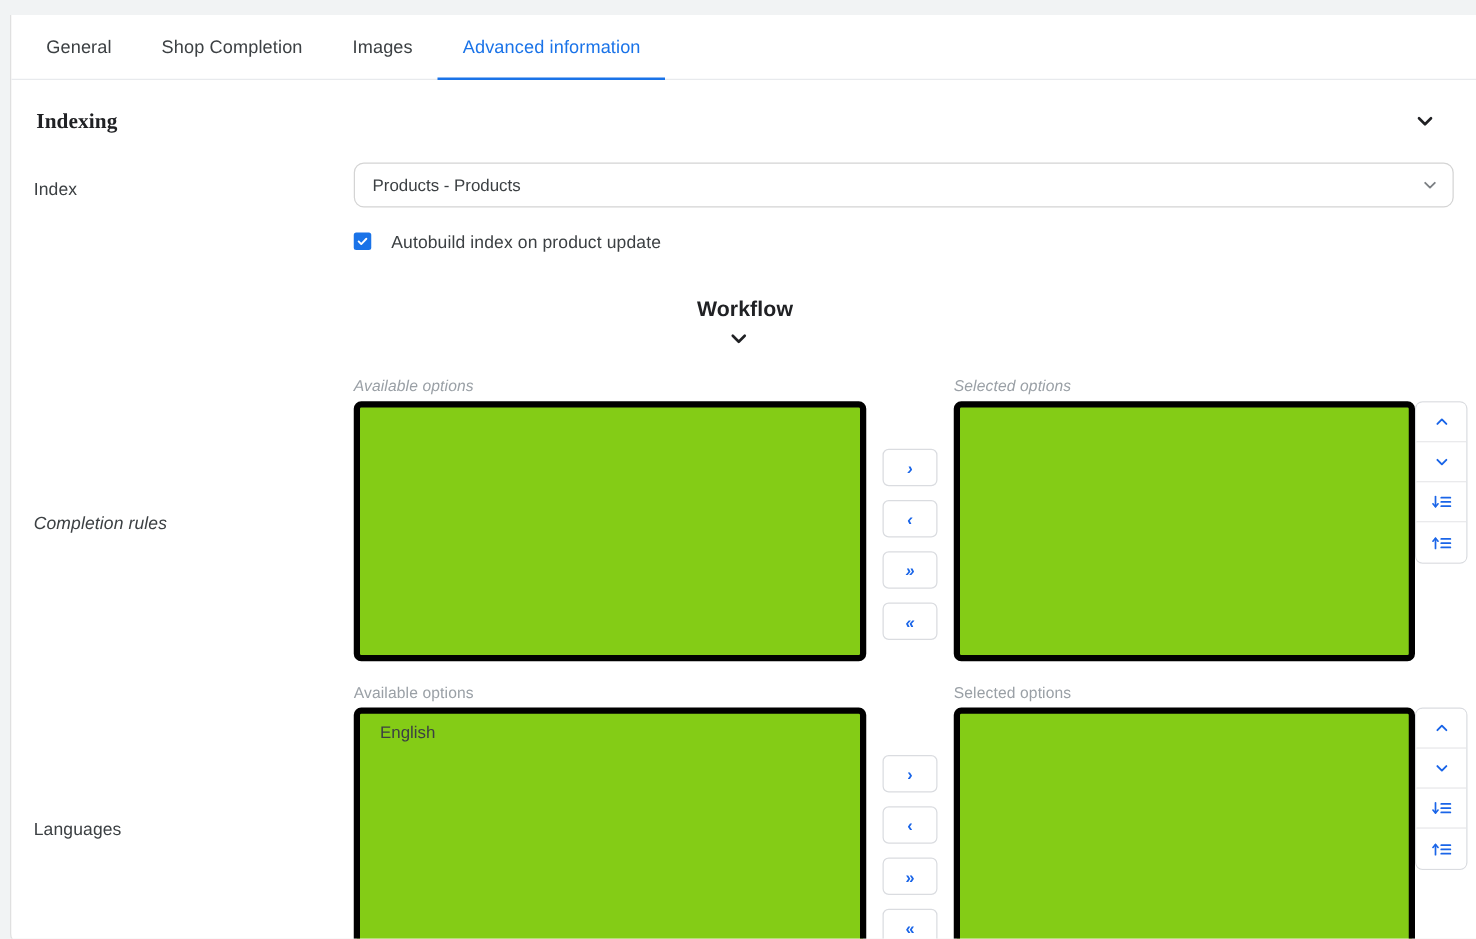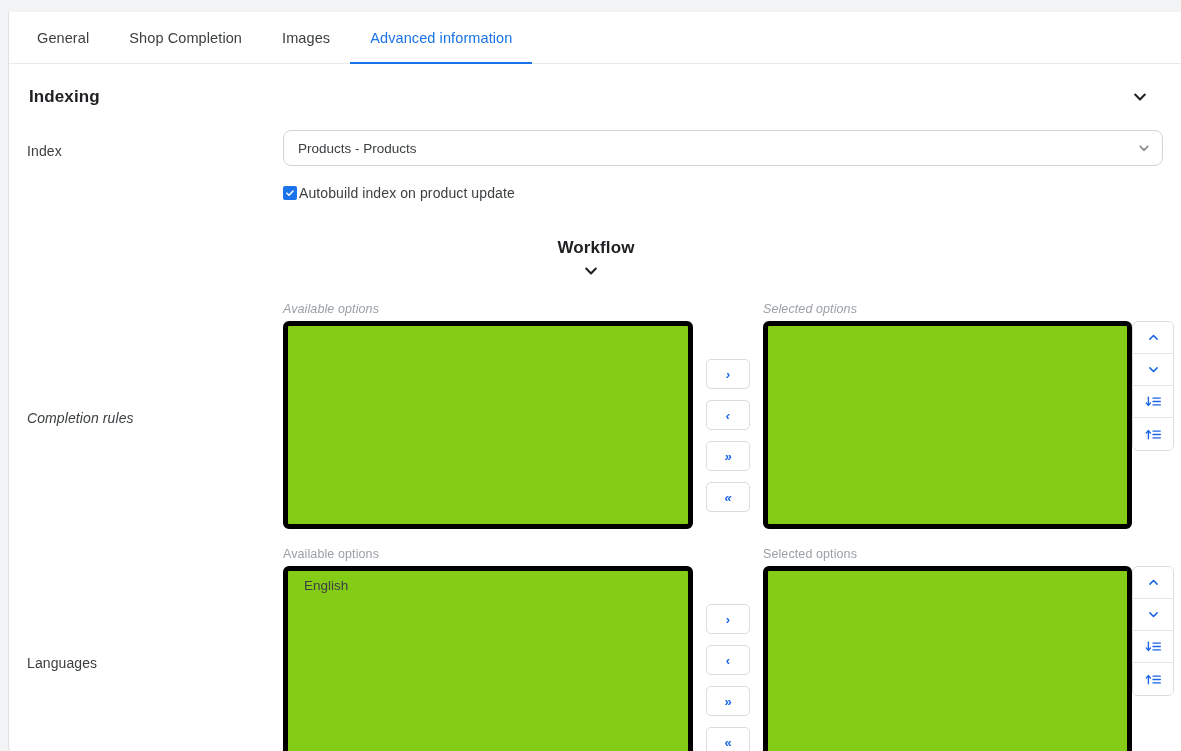--- a/index.html
+++ b/index.html
@@ -127,21 +127,21 @@
     right: 12px;
     top: 0; bottom: 0;
     display: flex; align-items: center;
     pointer-events: none;
   }
 
   
   .check-row {
     display: flex;
     align-items: center;
-    gap: 2px;
+    gap: 16px;
     cursor: pointer;
   }
   .checkbox {
     width: 14px; height: 14px;
     border-radius: 2px;
     background: #1a73e8;
     display: flex;
     align-items: center;
     justify-content: center;
     flex: 0 0 14px;
@@ -240,21 +240,21 @@
       <div class="tab">
         <span>Images</span>
       </div>
       <div class="tab active">
         <span>Advanced information</span>
       </div>
     </div>
 
     <div class="content">
 
-      <div class="section-head" style="margin-top:20px;">
+      <div class="section-head" style="margin-top:20px;font-family:Liberation Serif, serif;">
         <div class="section-title">Indexing</div>
         <div class="collapse-btn">
           <svg width="16" height="16" viewBox="0 0 16 16" aria-hidden="true">
             <path d="M3.2 5.6 L8 10.4 L12.8 5.6" fill="none" stroke="#202124" stroke-width="2.1" stroke-linecap="round" stroke-linejoin="round"></path>
           </svg>
         </div>
       </div>
 
       <div class="field-row" style="margin-top:20px;">
         <div class="field-label">Index</div>

